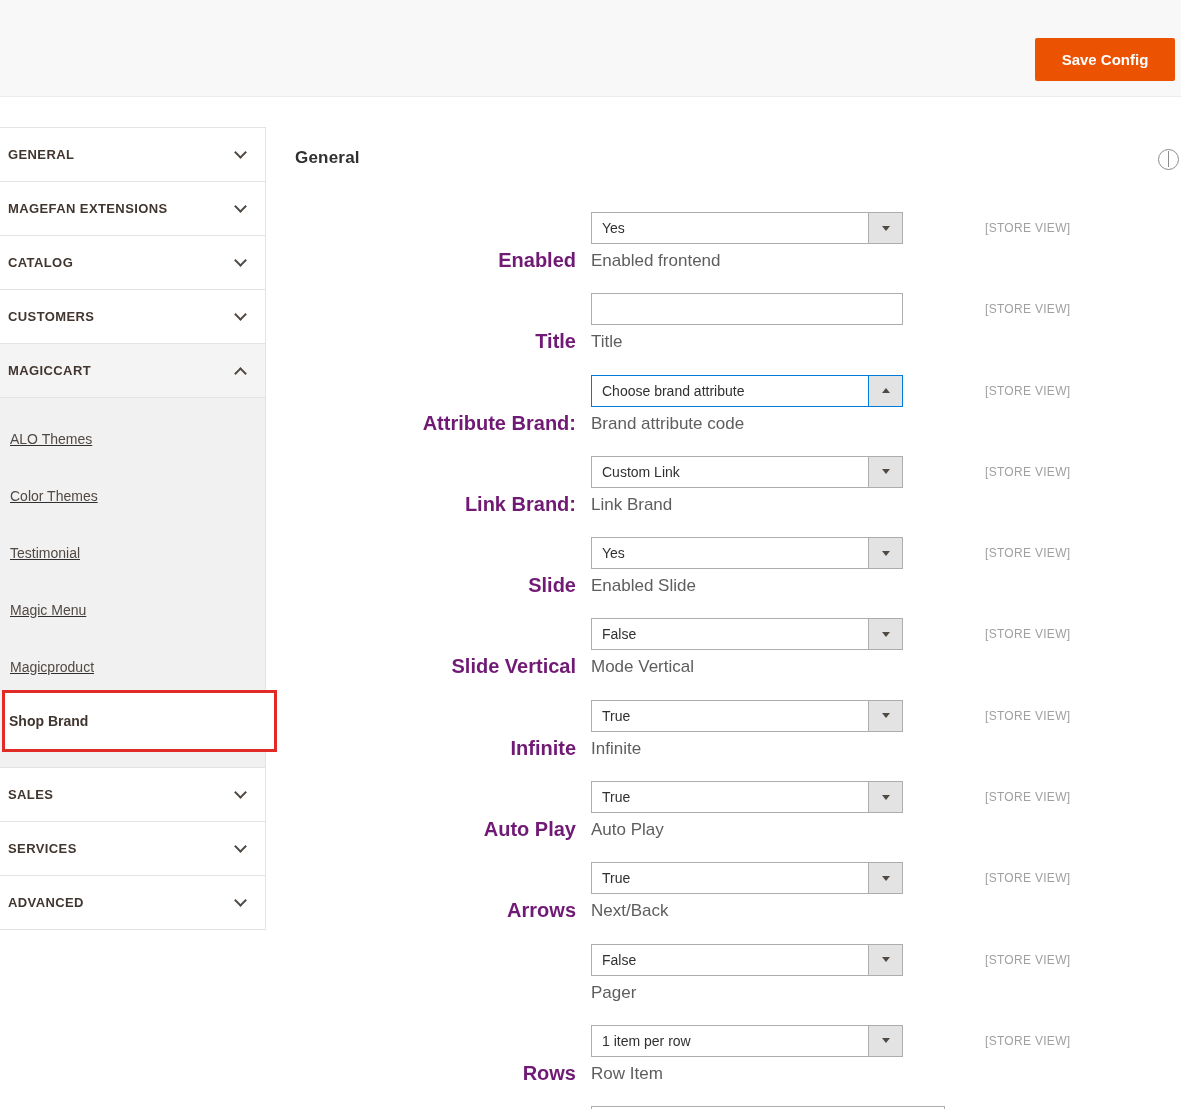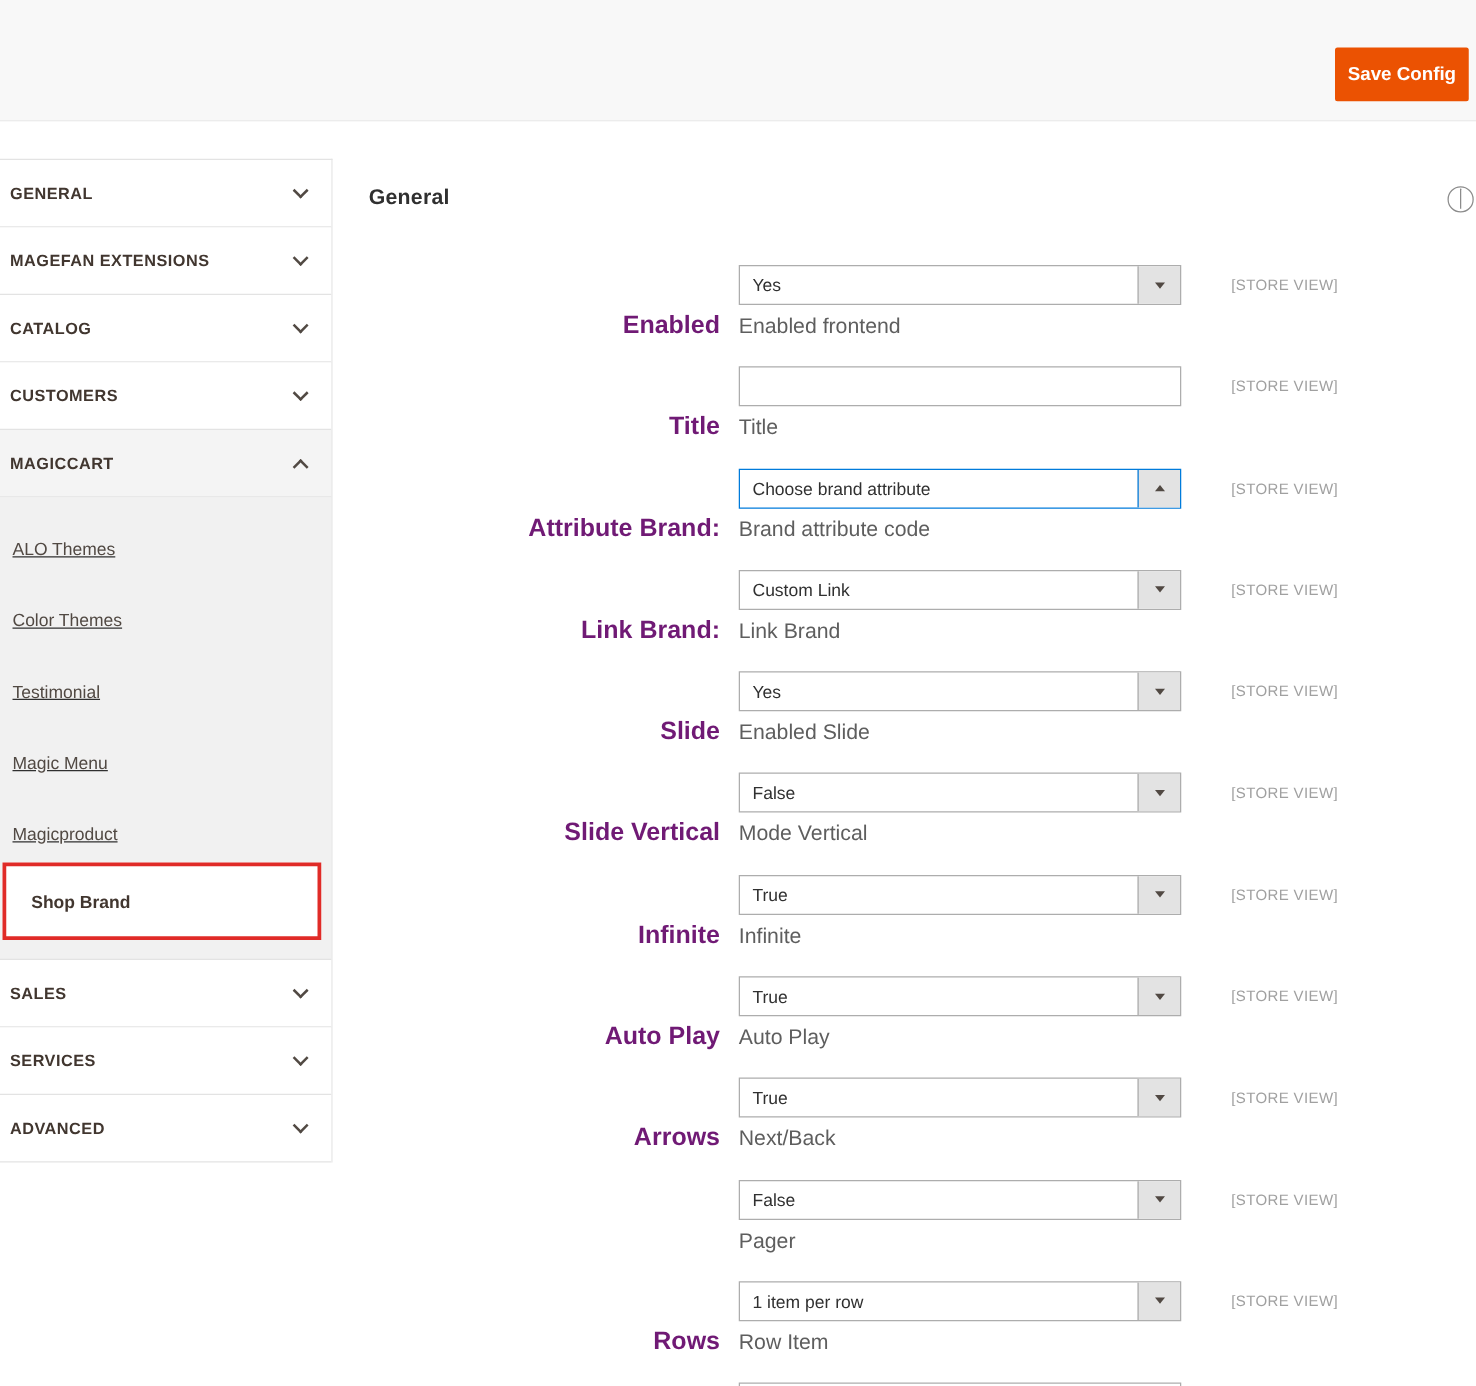--- a/index.html
+++ b/index.html
@@ -12,21 +12,21 @@
     color: #303030;
   }
 
   
   .topbar {
     position: absolute; left:0; top:0; width:1181px; height:97px;
     background:#f8f8f8; border-bottom:1px solid #ececec;
   }
   .save-btn {
     position:absolute; top:38px; right:6px;
-    width:107px; height:43px;
+    width:140px; height:43px;
     background:#eb5202; color:#fff;
     font-family:inherit; font-size:15px; font-weight:700;
     border:none; border-radius:2px; cursor:pointer;
   }
 
   
   .sidebar {
     position:absolute; left:0; top:127px; width:266px;
     border-top:1px solid #e3e3e3; border-right:1px solid #e3e3e3;
     background:#fff;
@@ -49,23 +49,23 @@
 
   .submenu {
     position:relative; height:370px; padding-top:12px;
     background:#f1f1f1; border-bottom:1px solid #e3e3e3;text-decoration:underline;
   }
   .subitem {
     height:57px; display:flex; align-items:center; padding-left:10px;
     font-size:14px; color:#514943; cursor:pointer;
   }
   .active-box {
-    position:absolute; left:2px; top:292px; width:255px; height:62px;
+    position:absolute; left:2px; top:292px; width:275px; height:62px;
     background:#fff; border:3px solid #e02b27;
-    display:flex; align-items:center; padding-left:20px;
+    display:flex; align-items:center; padding-left:4px;
     font-size:14px; font-weight:700; color:#41362f; cursor:pointer;
   }
 
   
   .section-title {
     position:absolute; left:295px; top:148px;
     font-size:17px; font-weight:700; color:#303030; letter-spacing:.2px;
   }
   .collapse-btn {
     position:absolute; left:1158px; top:149px; width:21px; height:21px;
@@ -77,21 +77,21 @@
     transform:rotate(45deg);
   }
 
   .form { position:absolute; left:295px; top:212px; width:886px; }
   .form-row { position:relative; height:81.3px; }
   .row-label {
     position:absolute; left:0; top:0; width:281px; height:32px; line-height:32px;
     text-align:right; font-size:20px; font-weight:700; color:#701a75;margin-top:32px;
   }
   .control {
-    position:absolute; left:296px; top:0; width:354px; height:32px;
+    position:absolute; left:296px; top:0; width:312px; height:32px;
     border:1px solid #adadad; background:#fff; display:flex; cursor:pointer;
   }
   .control.focused { border:1px solid #007bdb; }
   .control .val {
     flex:1; font-size:14px; color:#303030; line-height:30px; padding-left:10px;
     white-space:nowrap; overflow:hidden;
   }
   .control input.ti {
     flex:1; border:none; outline:none; font-family:inherit; font-size:14px;
     color:#303030; padding-left:10px; background:transparent;

